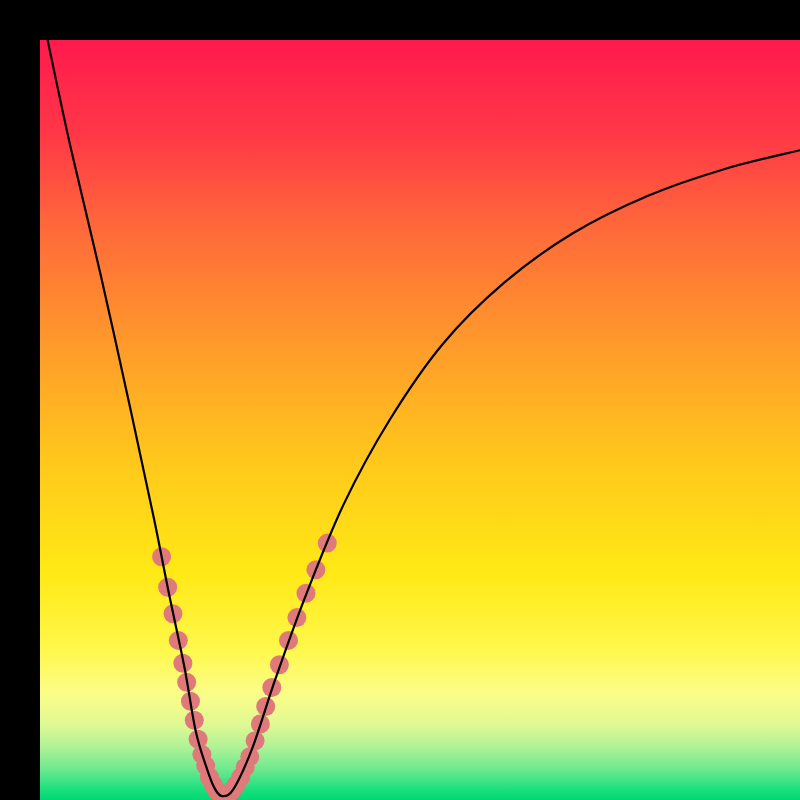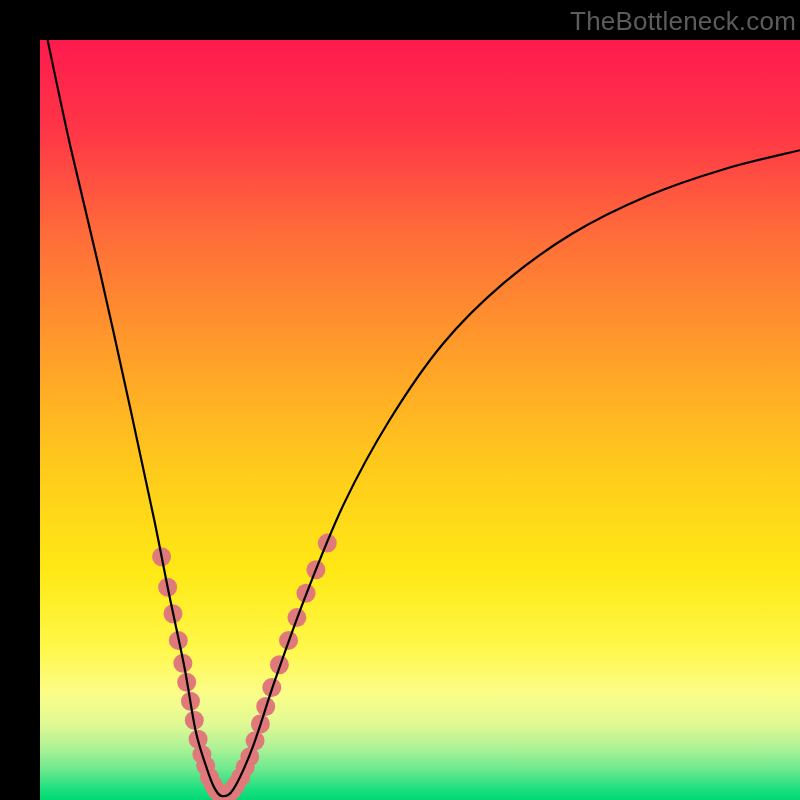--- a/index.html
+++ b/index.html
@@ -7,21 +7,20 @@
     .container { width: 800px; height: 800px; position: relative; background: #000; }
     .plot-area { position: absolute; left: 40px; top: 40px; width: 760px; height: 760px; }
     .gradient-bg { position: absolute; left: 0; top: 0; width: 760px; height: 760px; }
     .watermark { position: absolute; top: 6px; right: 4px; color: #5c5c5c; font-size: 26px; font-weight: 400; letter-spacing: 0.2px; z-index: 10; }
     svg.curve { position: absolute; left: 0; top: 0; }
   </style>
 </head>
 <body>
 
 <div class="container">
-  <div class="watermark">TheBottleneck.com</div>
   <div class="plot-area">
     <svg class="gradient-bg" width="760" height="760">
       <defs>
         <linearGradient id="bgGrad" x1="0" y1="0" x2="0" y2="1">
             <stop offset="0%" stop-color="#ff1a4e"></stop>
             <stop offset="12%" stop-color="#ff3647"></stop>
             <stop offset="25%" stop-color="#ff6a3a"></stop>
             <stop offset="40%" stop-color="#ff9a2b"></stop>
             <stop offset="55.00000000000001%" stop-color="#ffc71c"></stop>
             <stop offset="70%" stop-color="#ffe915"></stop>

